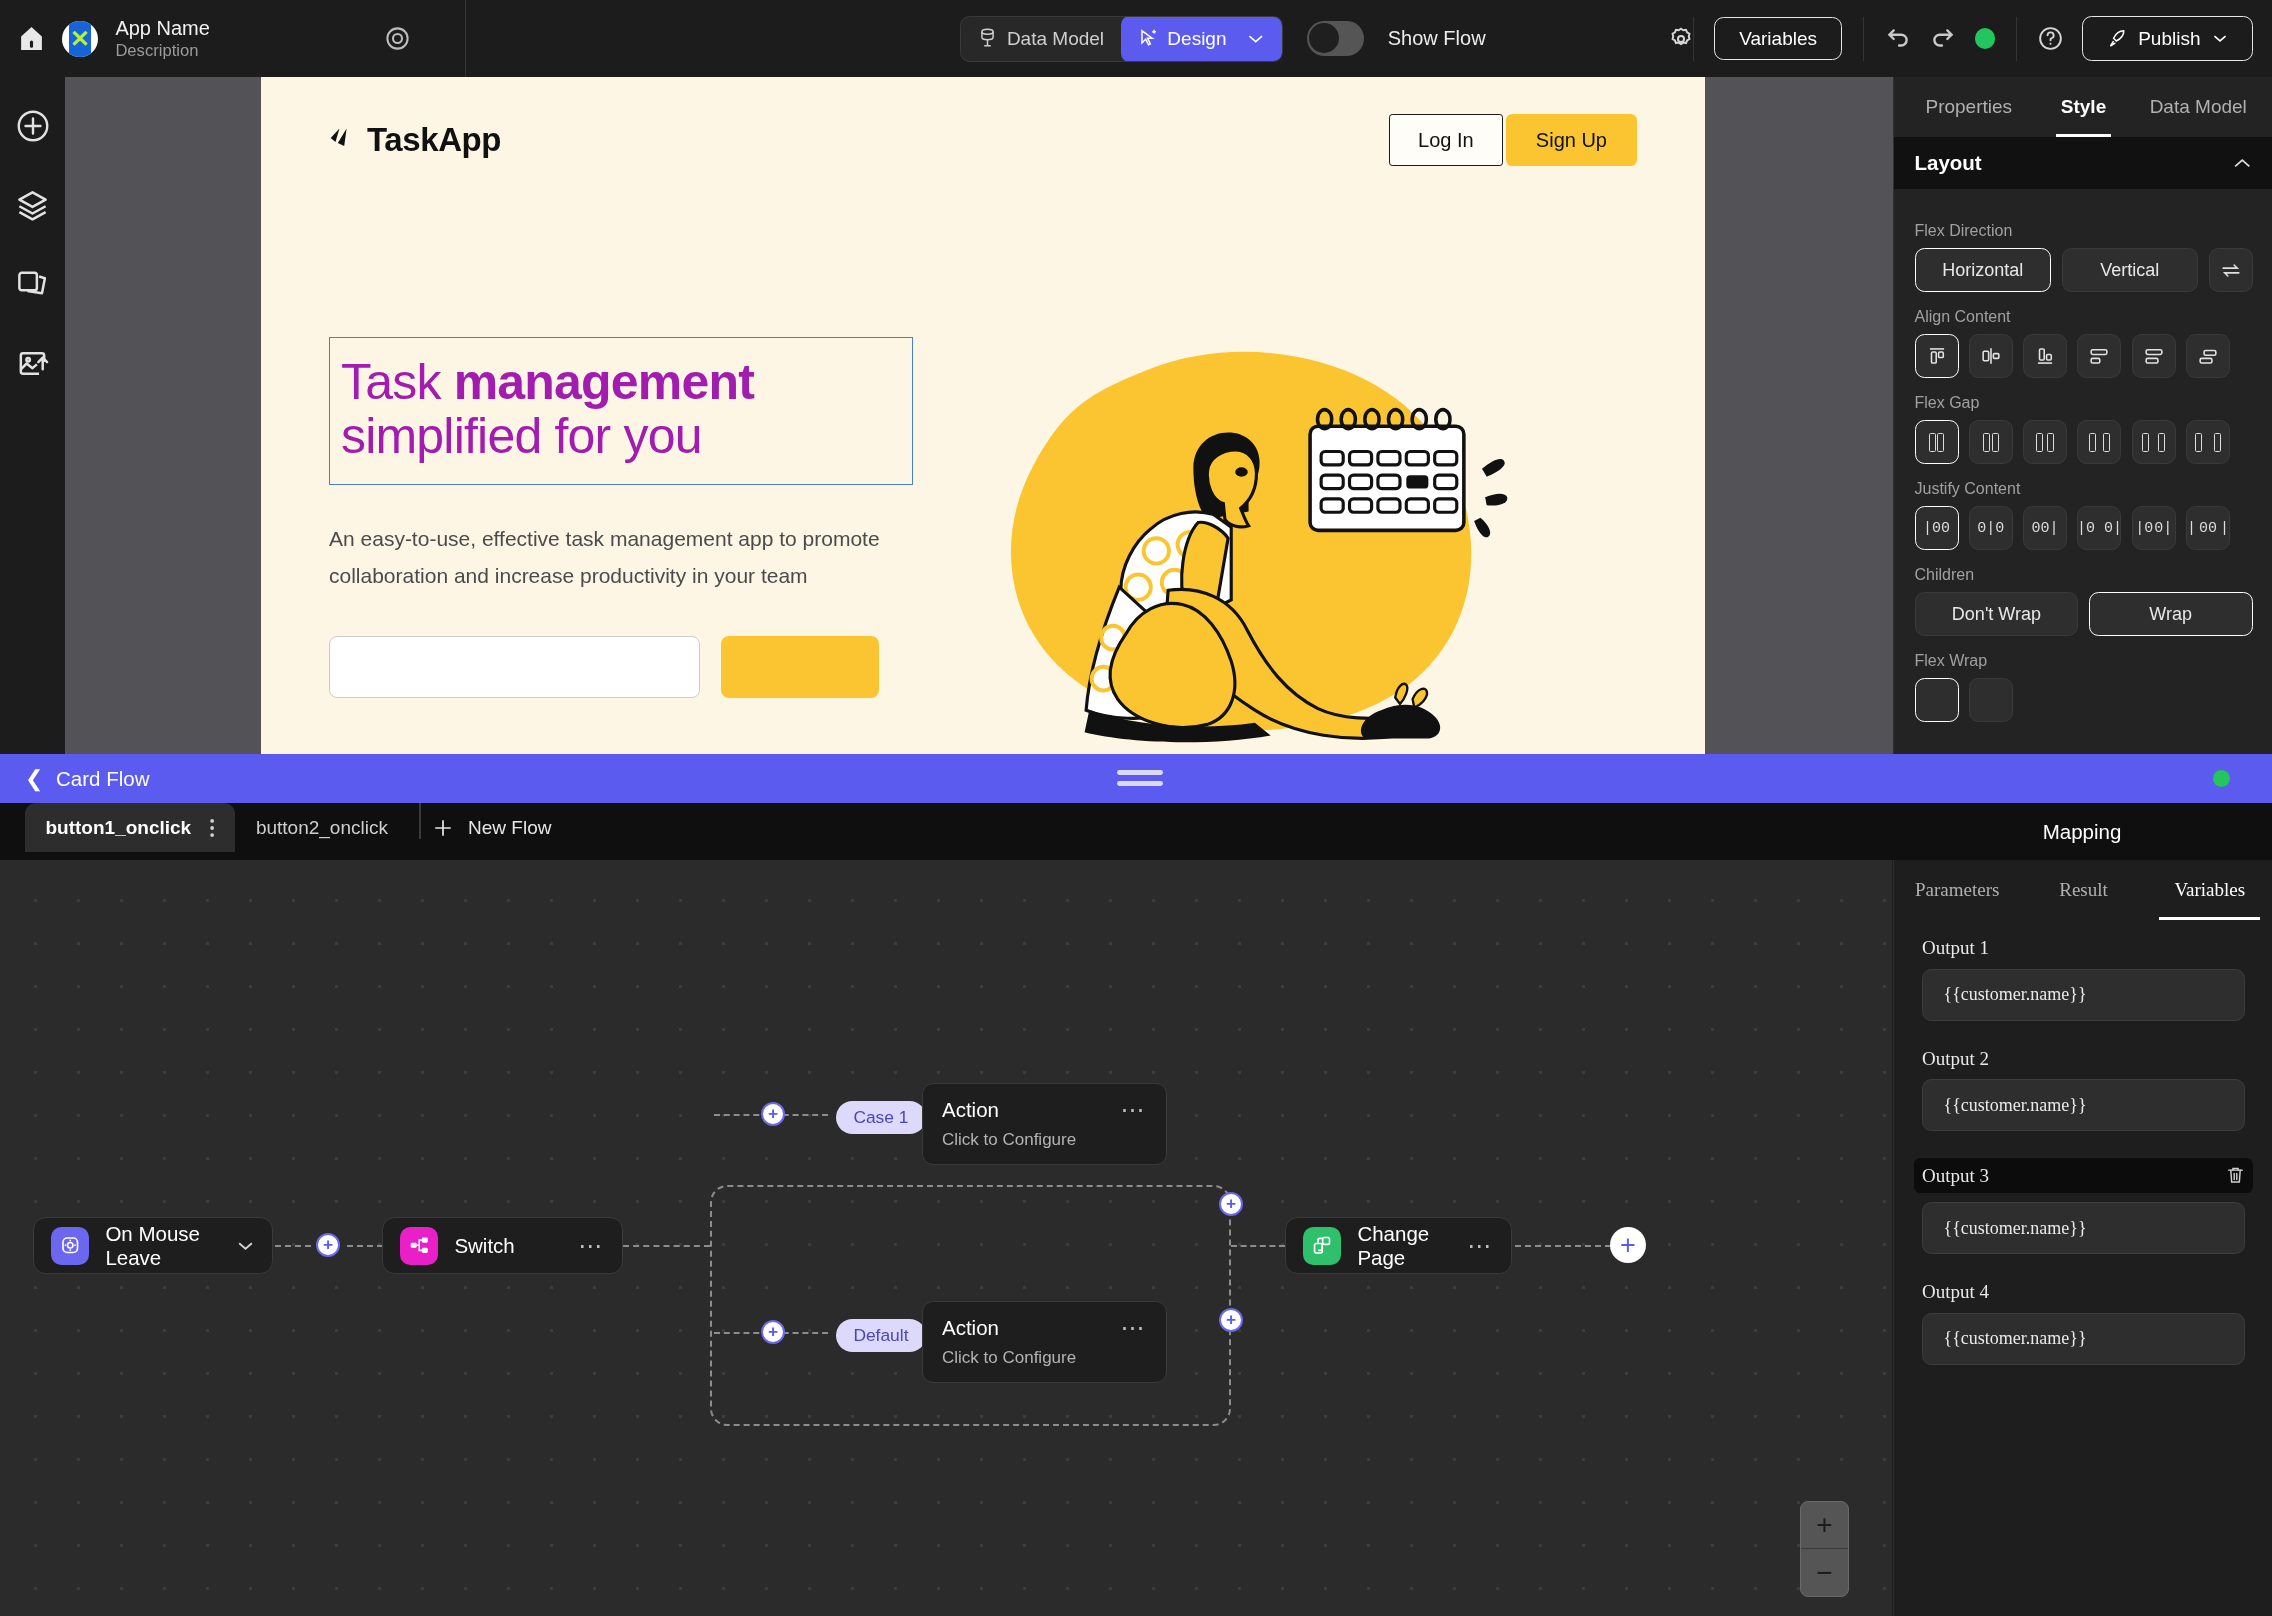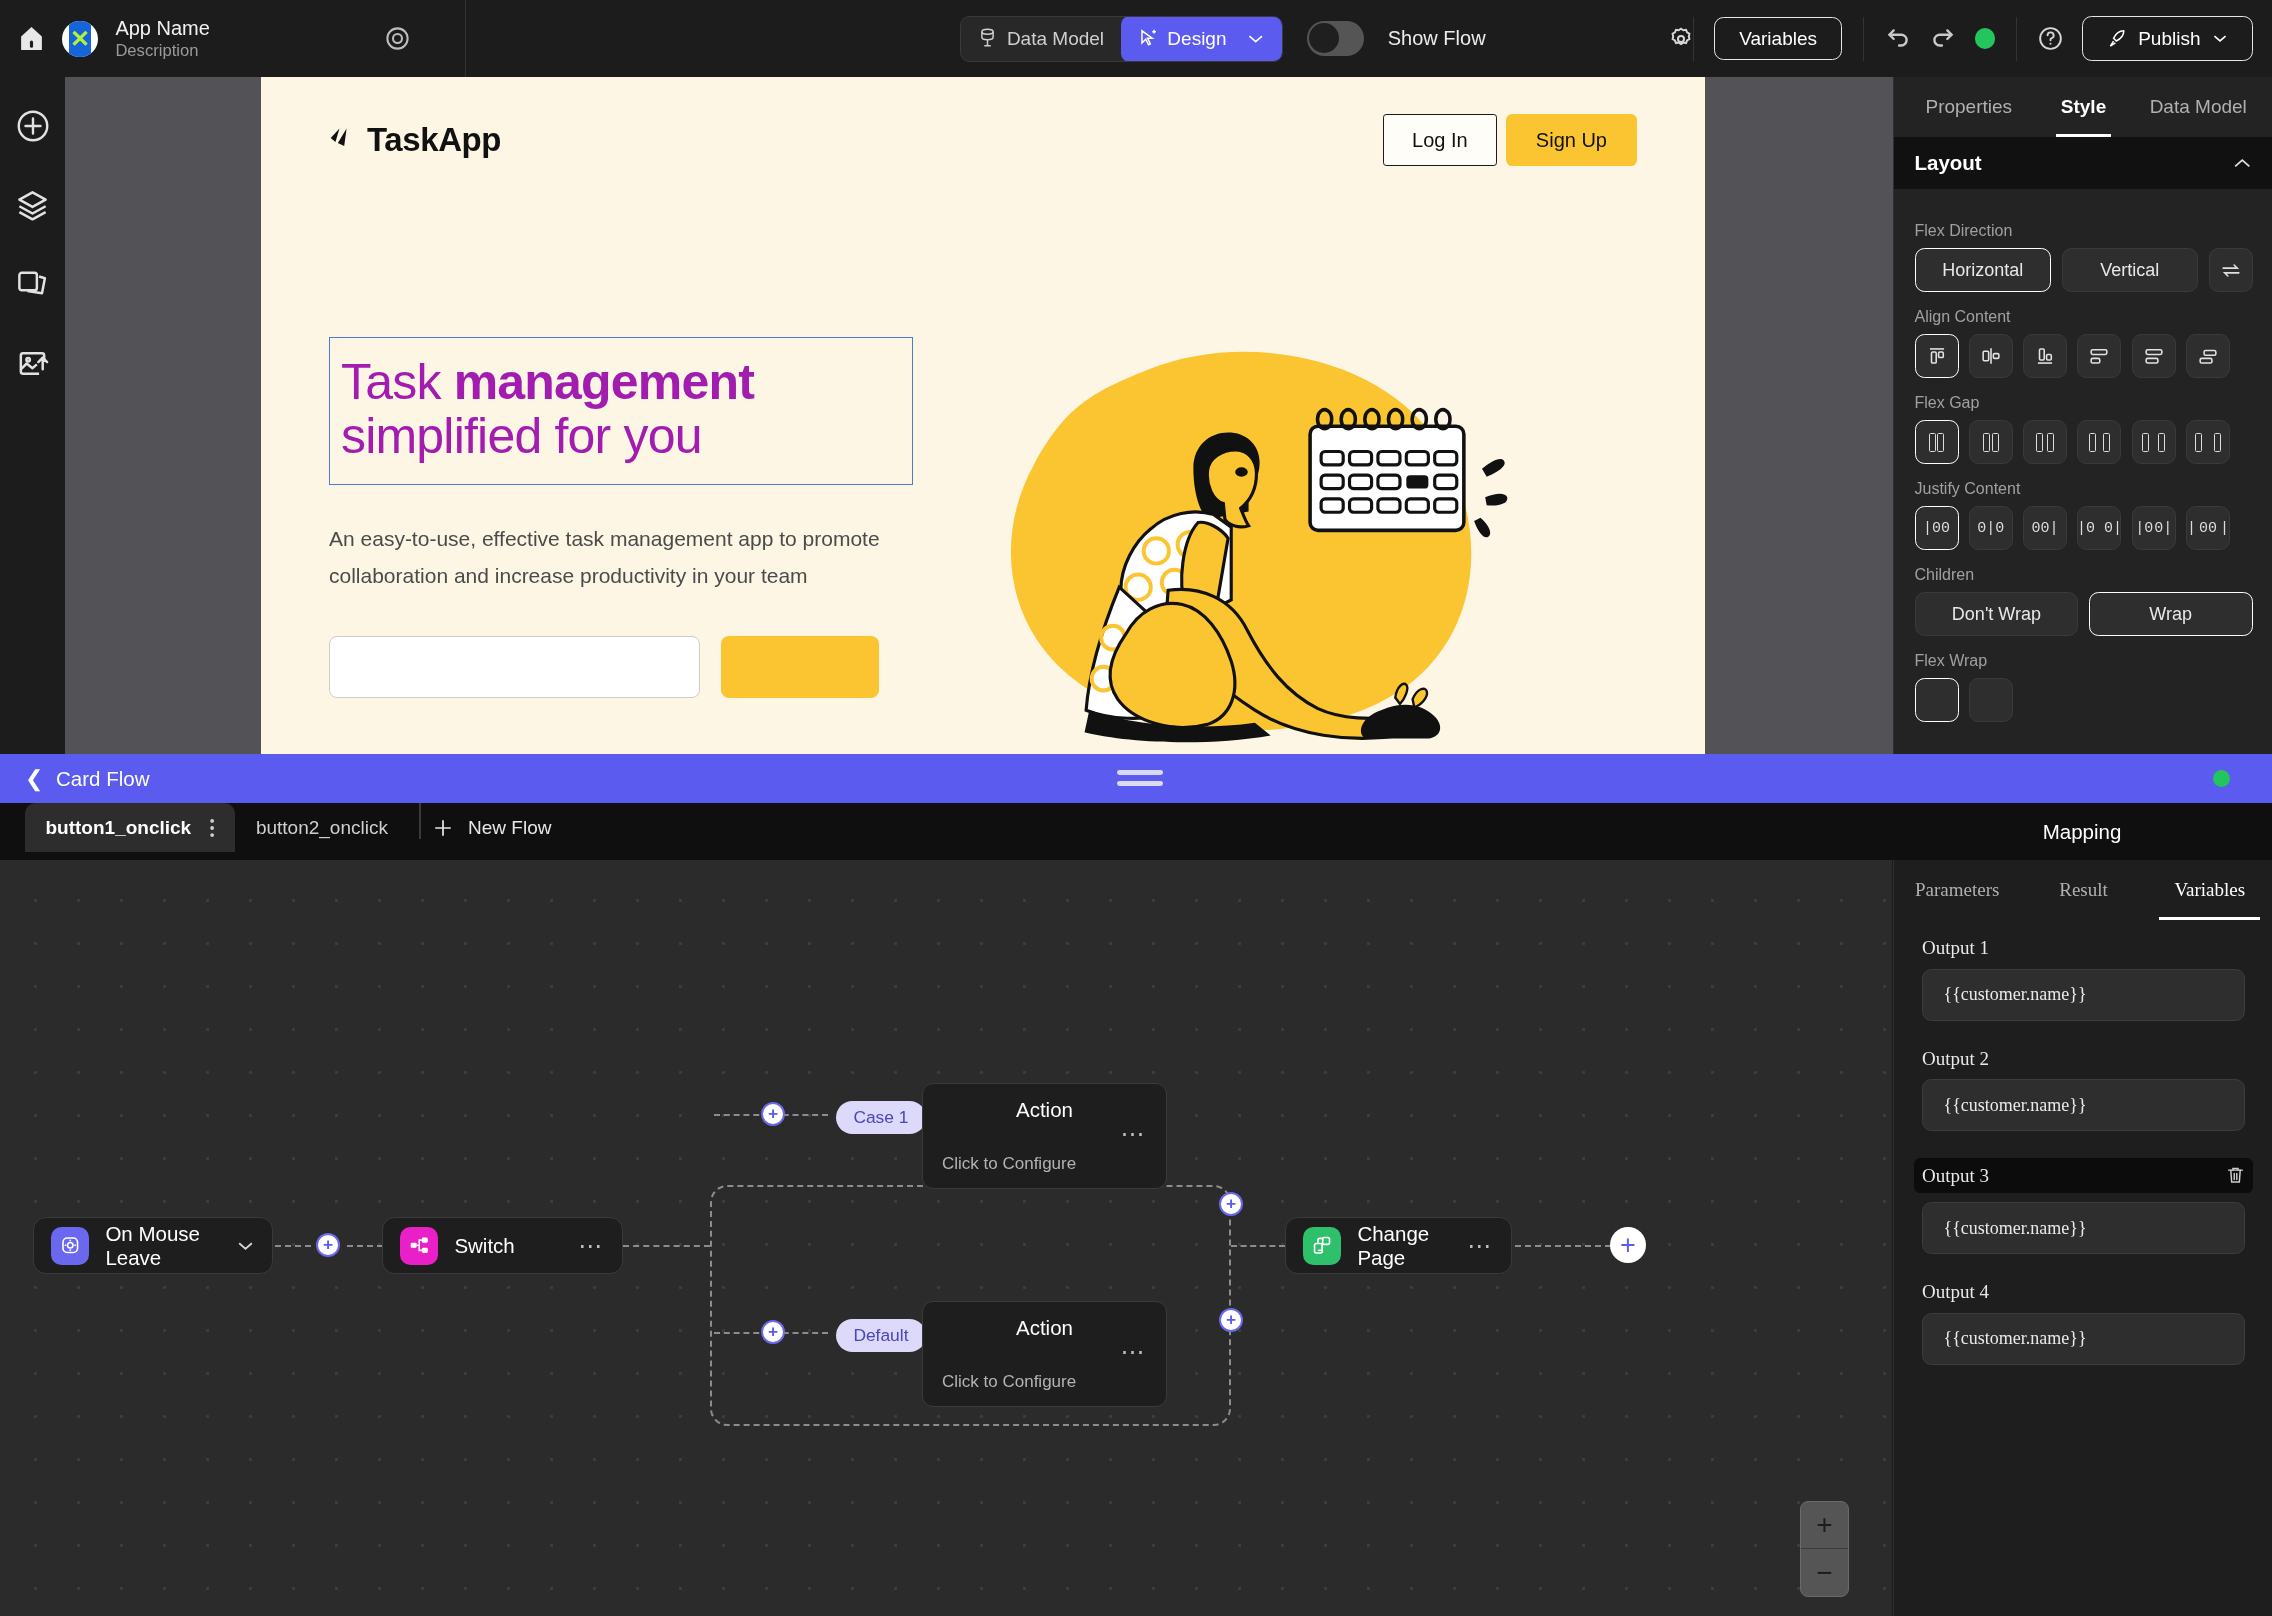--- a/index.html
+++ b/index.html
@@ -95,21 +95,21 @@
   }
   .brand { display: flex; align-items: center; gap: 6px; }
   .brand-name { font-size: 33px; font-weight: 700; color: #111; letter-spacing: -0.4px; }
   .nav-actions { margin-left: auto; display: flex; gap: 3.2px; }
   .btn-login {
     background: #fffdf7; border: 1.6px solid #1b1b1b; border-radius: 3.2px;
     font-size: 20px; color: #111; padding: 14px 28px; line-height: 1;
   }
   .btn-signup {
     background: #fbc531; border: none; border-radius: 6.3px;
-    font-size: 20px; color: #111; padding: 16px 30px; line-height: 1; font-weight: 500; margin-left: 6px;
+    font-size: 20px; color: #111; padding: 16px 30px; line-height: 1; font-weight: 500;
   }
   .hero { position: absolute; left: 68px; top: 260px; width: 584px; }
   .hero-title-box {
     border: 1.6px solid #4a7fd0; padding: 17.4px 11px 20.5px 11px;
     background: transparent;
   }
   .hero-title {
     font-size: 50px; line-height: 1.08; color: #a21caf; font-weight: 700; letter-spacing: -0.8px;
   }
   .hero-title .thin { font-weight: 400; }
@@ -205,21 +205,21 @@
   }
   .node-ic { width: 38px; height: 38px; border-radius: 10.3px; flex: none; display: flex; align-items: center; justify-content: center; }
   .node-label { font-size: 20.5px; }
   .node-dots { margin-left: auto; color: #bdbdbd; font-size: 24px; letter-spacing: 2.4px; line-height: 1; }
   .chev { margin-left: 11px; color: #d6d6d6; }
 
   .actionnode {
     position: absolute; background: #1e1e1e; border: 1.2px solid #3a3a3a;
     border-radius: 11px; padding: 14px 19px; color: #fff;
   }
-  .actionnode .t { font-size: 20.5px; display: flex; align-items: center; flex-direction: column; }
+  .actionnode .t { font-size: 20.5px; display: flex; align-items: center; }
   .actionnode .t .node-dots { margin-left: auto; }
   .actionnode .s { font-size: 17px; color: #b3b3b3; margin-top: 8px; }
 
   .pill {
     position: absolute; background: #dcd9fb; color: #4a47b8; border-radius: 24px;
     font-size: 17.4px; padding: 8px 17.4px; line-height: 1;
   }
   .plusnode {
     position: absolute; width: 24px; height: 24px; border-radius: 50%;
     background: #fff; border: 2.4px solid #6b68ef; display: flex;

